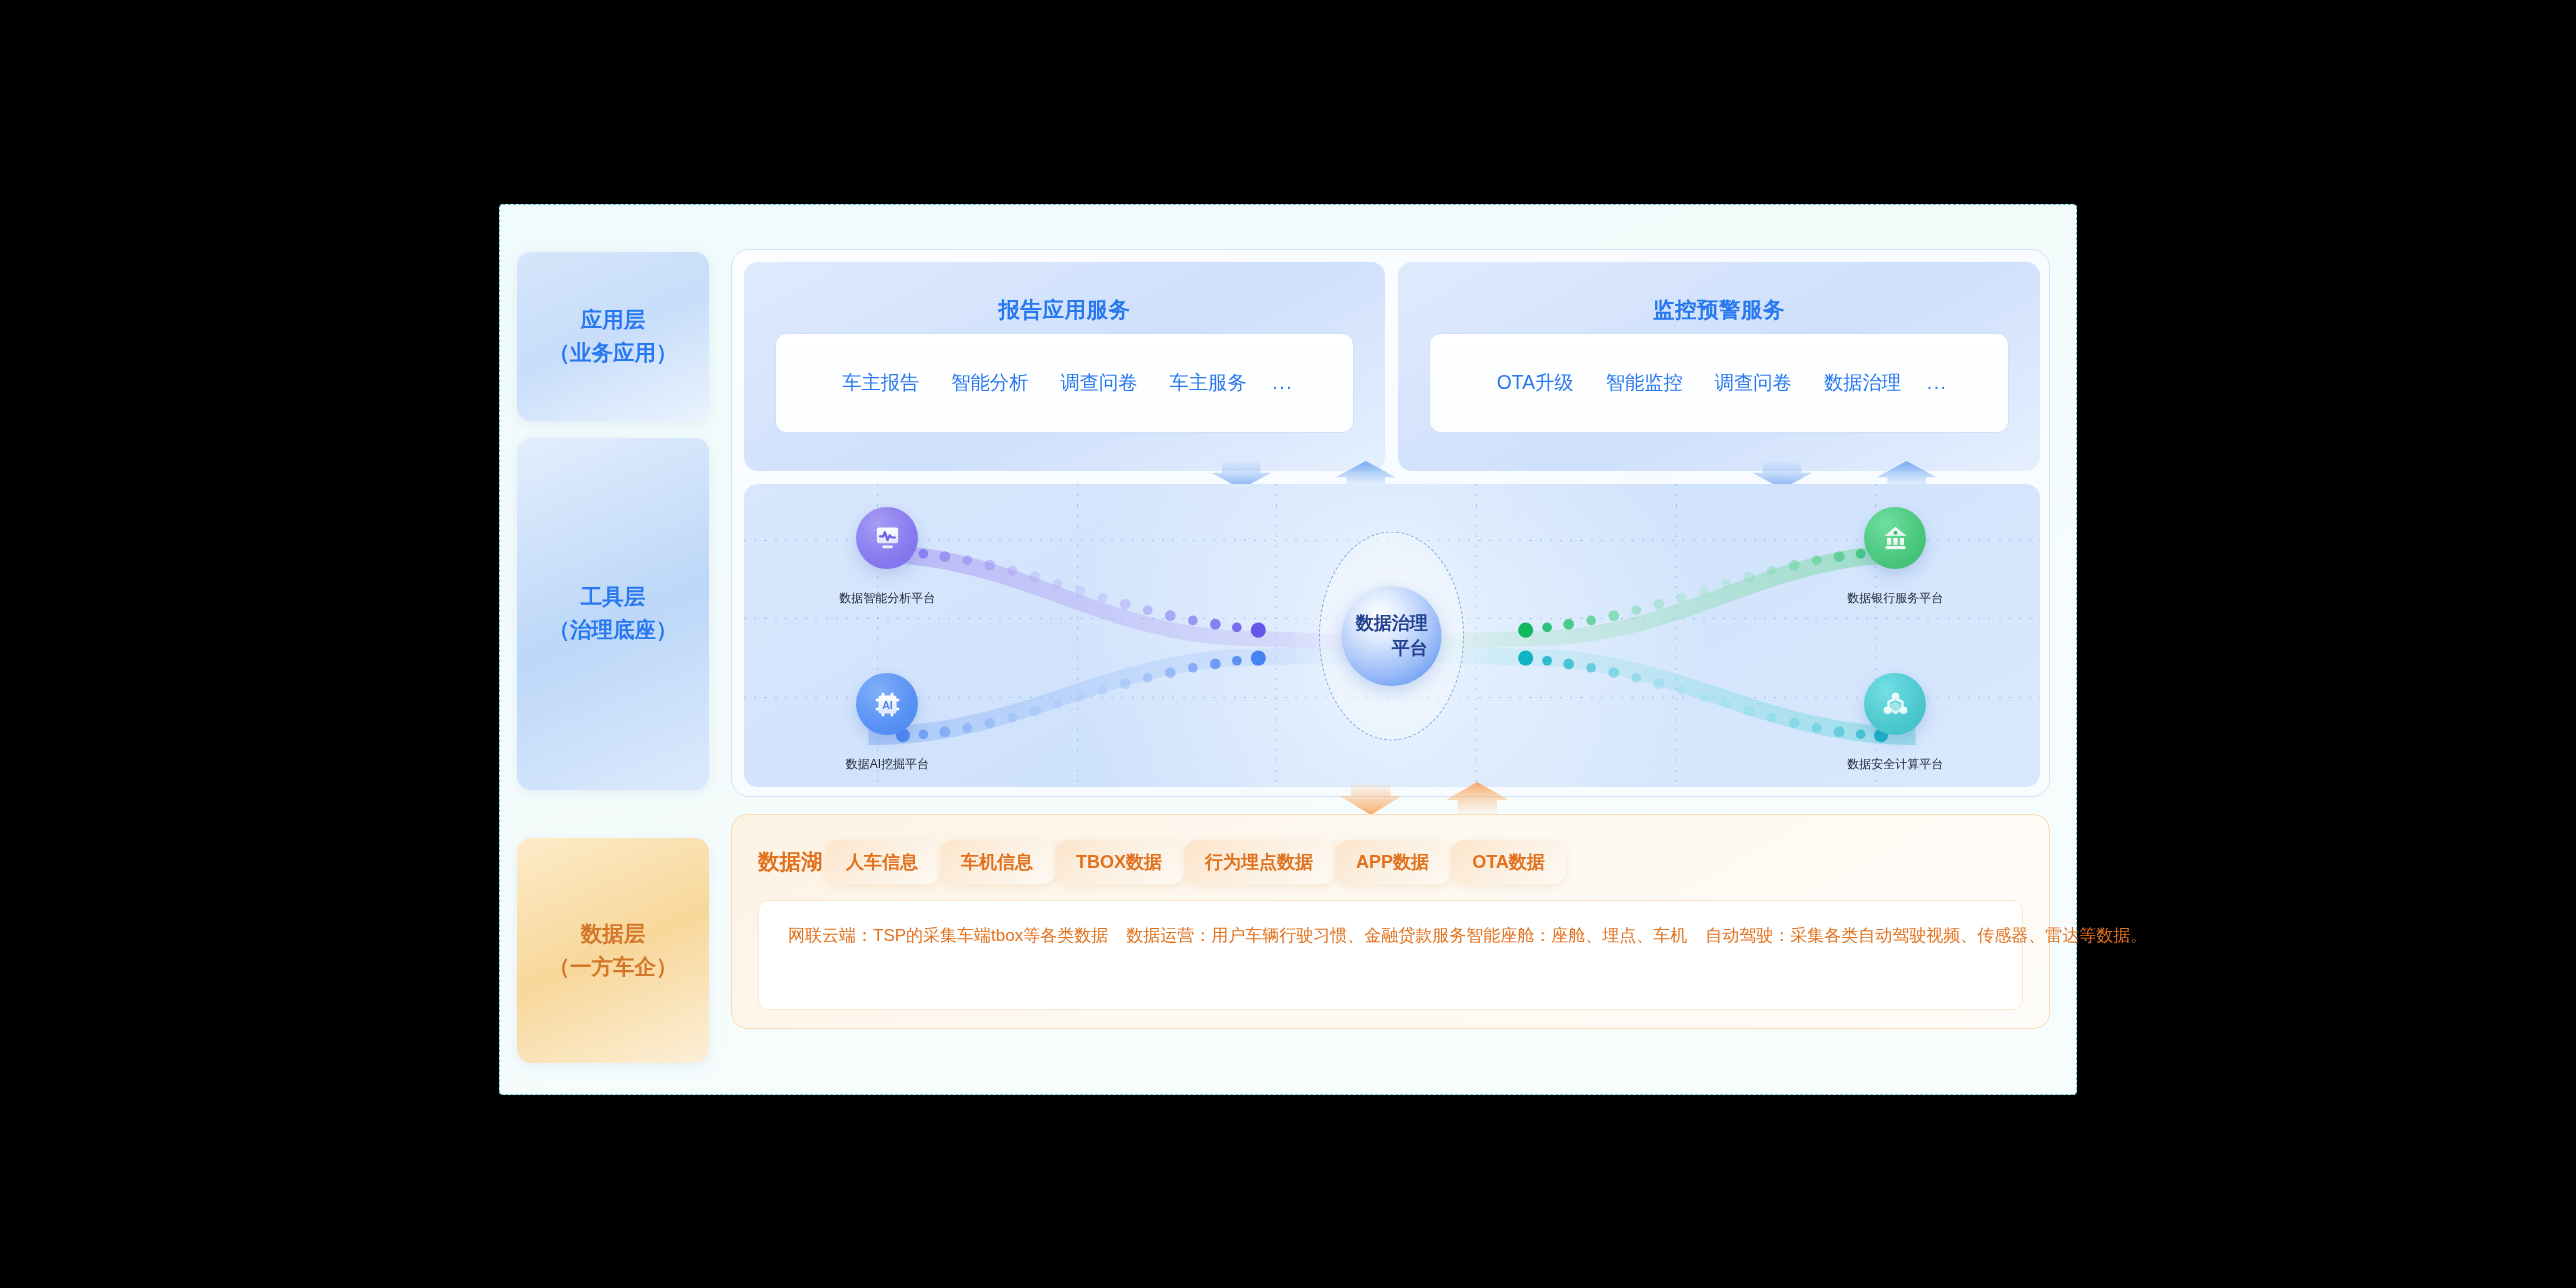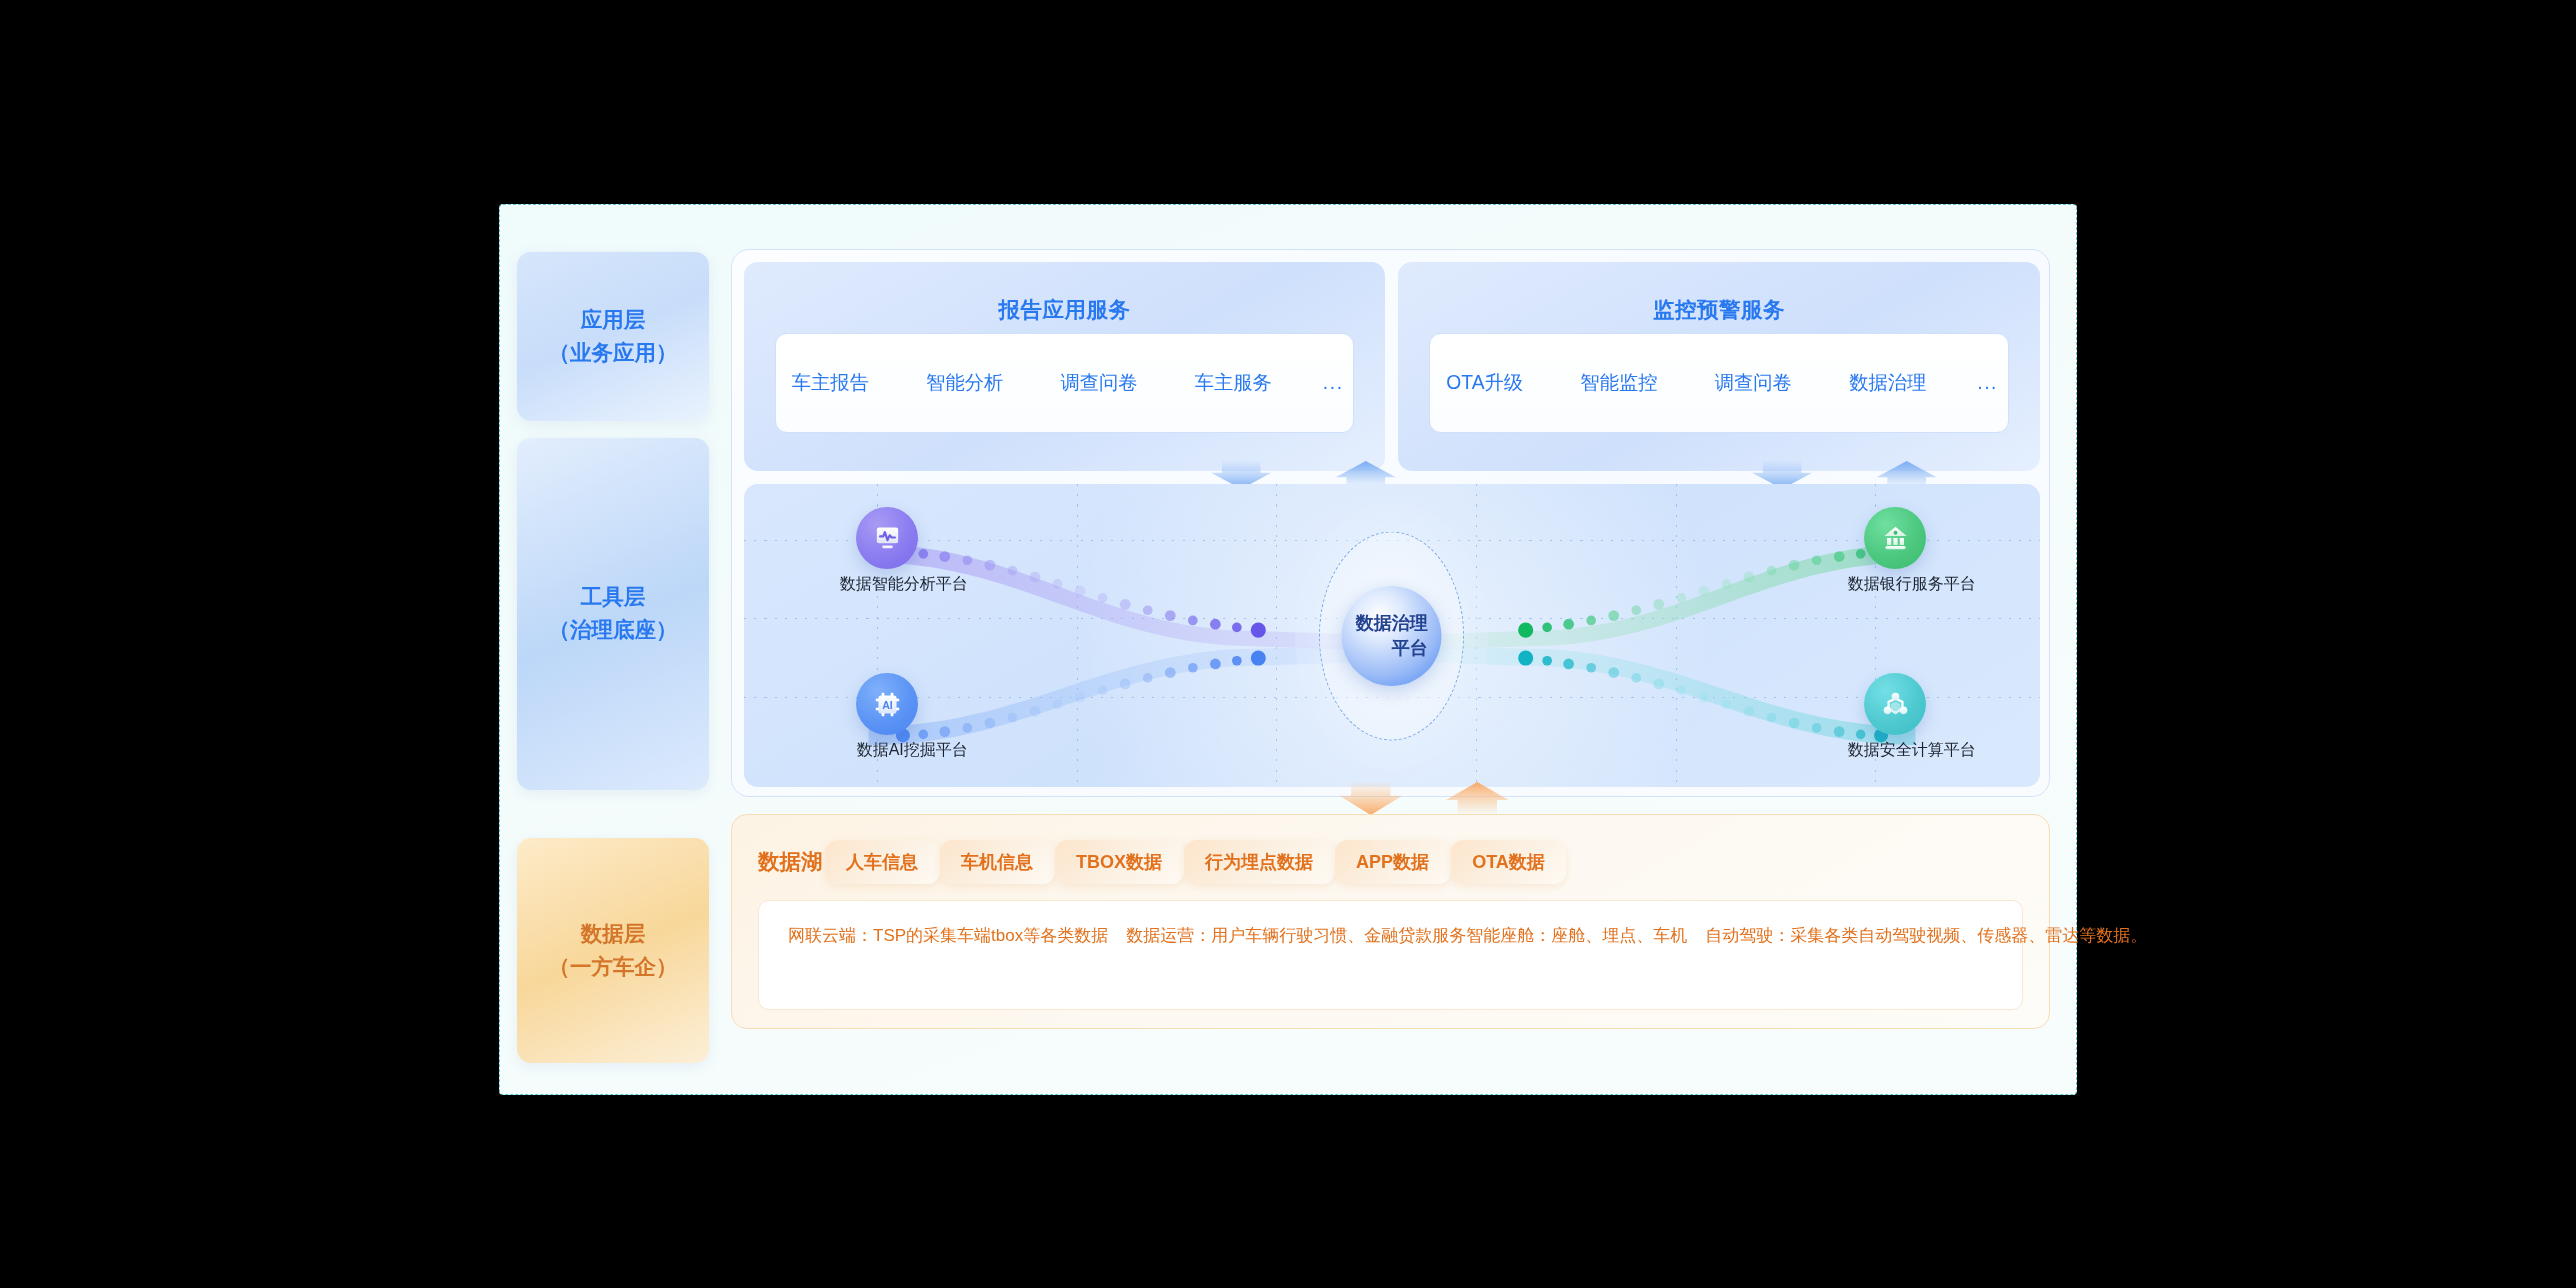--- a/index.html
+++ b/index.html
@@ -48,21 +48,21 @@
   .svc-card{
     flex:1; border-radius:14px; position:relative;
     background:linear-gradient(152deg,#dfeafd 0%,#cfe0fc 55%,#e5effe 100%);
     padding-top:33px;
   }
   .svc-title{ text-align:center; font-size:21.5px; font-weight:700; color:#2878f0; letter-spacing:0.5px; }
   .svc-pillbar{
     position:absolute; left:31px; right:31px; top:71px; height:100px;
     background:linear-gradient(180deg,#ffffff 0%,#fbfdff 100%);
     border:1.1px solid #cfe0fb; border-radius:11.8px;
-    display:flex; align-items:center; justify-content:space-between; gap:0;
+    display:flex; align-items:center; justify-content:center; gap:0;
   }
   .svc-item{ font-size:19.3px; color:#2878f0; padding:0 16px; white-space:nowrap; }
   .svc-item.ellipsis{ letter-spacing:1.6px; padding:0 9.7px; }
 
   
   #tool-layer-canvas{
     position:absolute; left:11.8px; top:234px; width:1296px; height:303px;
     border-radius:14px; overflow:hidden;
     background:
       radial-gradient(circle at 50% 50%, rgba(255,255,255,.55) 0%, rgba(255,255,255,0) 48%),
@@ -75,21 +75,21 @@
 
   #flow-svg{ position:absolute; inset:0; width:100%; height:100%; }
 
   
   .platform-node{ position:absolute; width:161px; text-align:center; }
   .platform-bubble{
     width:62px; height:62px; border-radius:50%; margin:0 auto;
     display:flex; align-items:center; justify-content:center;
     box-shadow:0 6.4px 16px rgba(60,100,180,.22);
   }
-  .platform-label{ margin-top:5px; font-size:16px; color:#1c2330; white-space:nowrap;text-align:right; }
+  .platform-label{ margin-top:21px; font-size:12px; color:#1c2330; white-space:nowrap; }
   #node-analysis{ left:63px; top:22.5px; }
   #node-ai{ left:63px; top:189px; }
   #node-bank{ left:1071px; top:22.5px; }
   #node-security{ left:1071px; top:189px; }
 
   
   #center-hub{ position:absolute; left:50%; top:50%; transform:translate(-50%,-50%); width:247px; height:268px; }
   .hub-halo{
     position:absolute; left:50%; top:50%; transform:translate(-50%,-50%);
     border-radius:50%;

